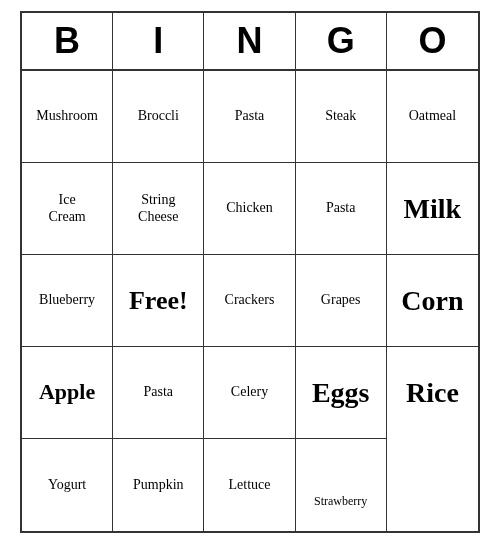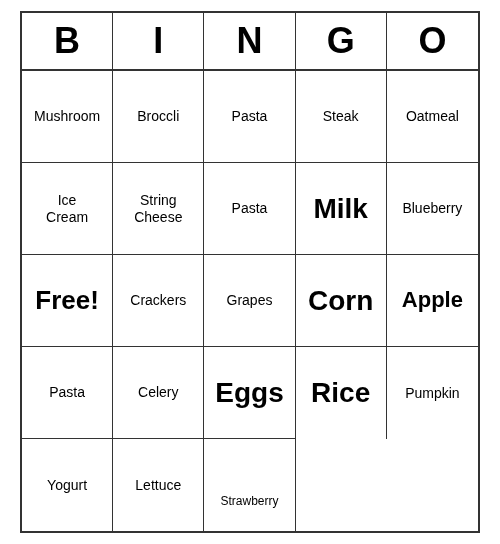--- a/index.html
+++ b/index.html
@@ -63,20 +63,21 @@
       border-right: none;
     }
 
     .bingo-grid .bingo-cell:nth-last-child(-n+5) {
       border-bottom: none;
     }
 
     .cell-text {
       font-size: 14px;
       line-height: 1.2;
+      font-family: Liberation Serif, serif;
     }
 
     .cell-text.large {
       font-size: 28px;
       font-weight: bold;
     }
 
     .cell-text.medium {
       font-size: 22px;
       font-weight: bold;
@@ -114,20 +115,23 @@
       <div class="bingo-cell">
         <span class="cell-text">Oatmeal</span>
       </div>
       <div class="bingo-cell">
         <span class="cell-text">Ice<br>Cream</span>
       </div>
       <div class="bingo-cell">
         <span class="cell-text">String<br>Cheese</span>
       </div>
       <div class="bingo-cell">
+        <span class="cell-text">Chicken</span>
+      </div>
+      <div class="bingo-cell">
         <span class="cell-text">Pasta</span>
       </div>
       <div class="bingo-cell">
         <span class="cell-text large">Milk</span>
       </div>
       <div class="bingo-cell">
         <span class="cell-text">Blueberry</span>
       </div>
       <div class="bingo-cell">
         <span class="cell-text free">Free!</span>
@@ -150,24 +154,24 @@
       <div class="bingo-cell">
         <span class="cell-text">Celery</span>
       </div>
       <div class="bingo-cell">
         <span class="cell-text large">Eggs</span>
       </div>
       <div class="bingo-cell">
         <span class="cell-text large">Rice</span>
       </div>
       <div class="bingo-cell">
-        <span class="cell-text">Pumpkin</span>
+        <span class="cell-text">Yogurt</span>
       </div>
       <div class="bingo-cell">
-        <span class="cell-text">Yogurt</span>
+        <span class="cell-text">Pumpkin</span>
       </div>
       <div class="bingo-cell">
         <span class="cell-text">Lettuce</span>
       </div>
       <div class="bingo-cell">
         <span class="cell-text" style="font-size: 12px; margin-top: 32px;">Strawberry</span>
       </div>
     </div>
 </div>
 

